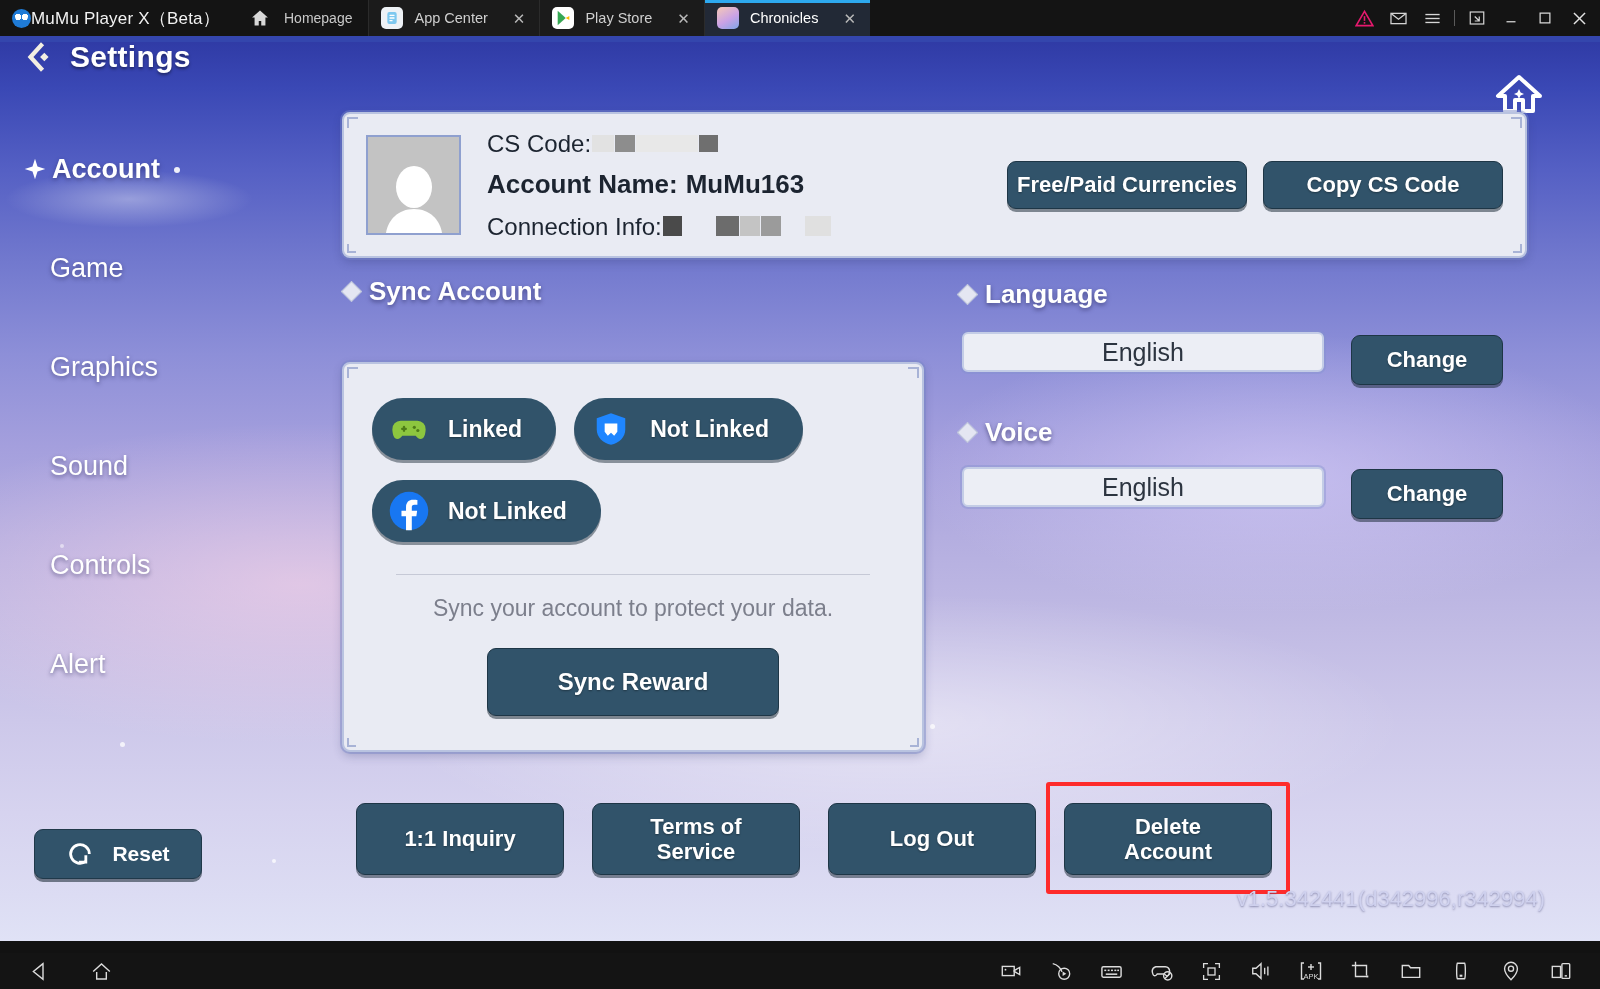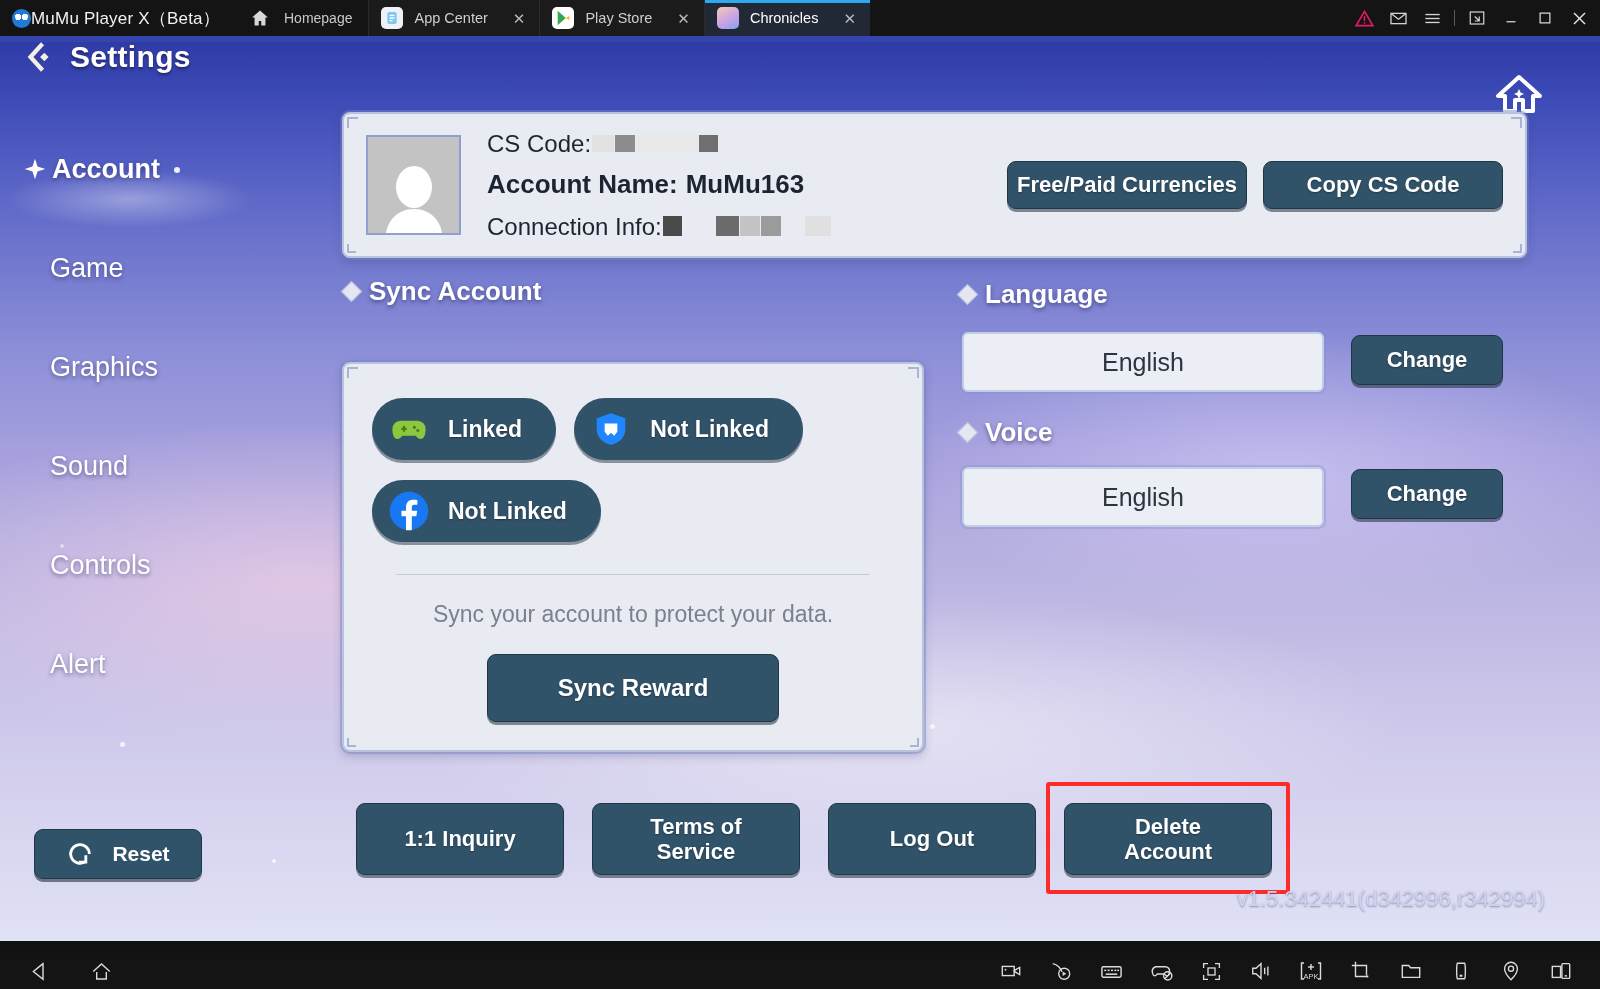--- a/index.html
+++ b/index.html
@@ -176,27 +176,27 @@
   .pill {
     height: 62px; border-radius: 31px; background: #31536a;
     display: inline-flex; align-items: center; gap: 18px; padding: 0 34px 0 16px;
     color: #fff; font-size: 23px; font-weight: bold; cursor: pointer;
     box-shadow: 0 3px 0 rgba(18,34,46,.45);
     text-shadow: 0 1px 2px rgba(0,0,0,.4);
   }
   .pill-ico { width: 42px; height: 42px; flex: none; display:flex; align-items:center; justify-content:center; }
   .pill-row { display: flex; gap: 18px; margin-bottom: 20px; }
   .sync-sep { height: 1px; background: #c6c9d6; margin: 32px 24px 0; }
-  .sync-note { text-align: center; color: #7c7f8c; font-size: 23px; margin-top: 26px; }
+  .sync-note { text-align: center; color: #7c7f8c; font-size: 23px; margin-top: 20px; }
   .sync-reward {
     width: 292px; height: 68px; margin: 26px auto 7px; font-size: 24px;
   }
 
   .lang-box {
-    position: absolute; width: 362px; height: 60px;
+    position: absolute; width: 362px; height: 40px;
     background: #eceef5; border: 2px solid #c4cde6; border-radius: 6px;
     box-shadow: 0 0 0 2px rgba(130,146,205,.4);
     display: flex; align-items: center; justify-content: center;
     font-size: 25px; color: #2c3440; cursor: pointer;
   }
   .change-btn { position: absolute; width: 152px; height: 50px; font-size: 22px; }
 
   .bottom-row { position: absolute; left: 356px; top: 779px; display: flex; gap: 28px; }
   .bottom-btn { width: 208px; height: 72px; font-size: 22px; line-height: 1.15; }
   .delete-wrap { position: relative; }

